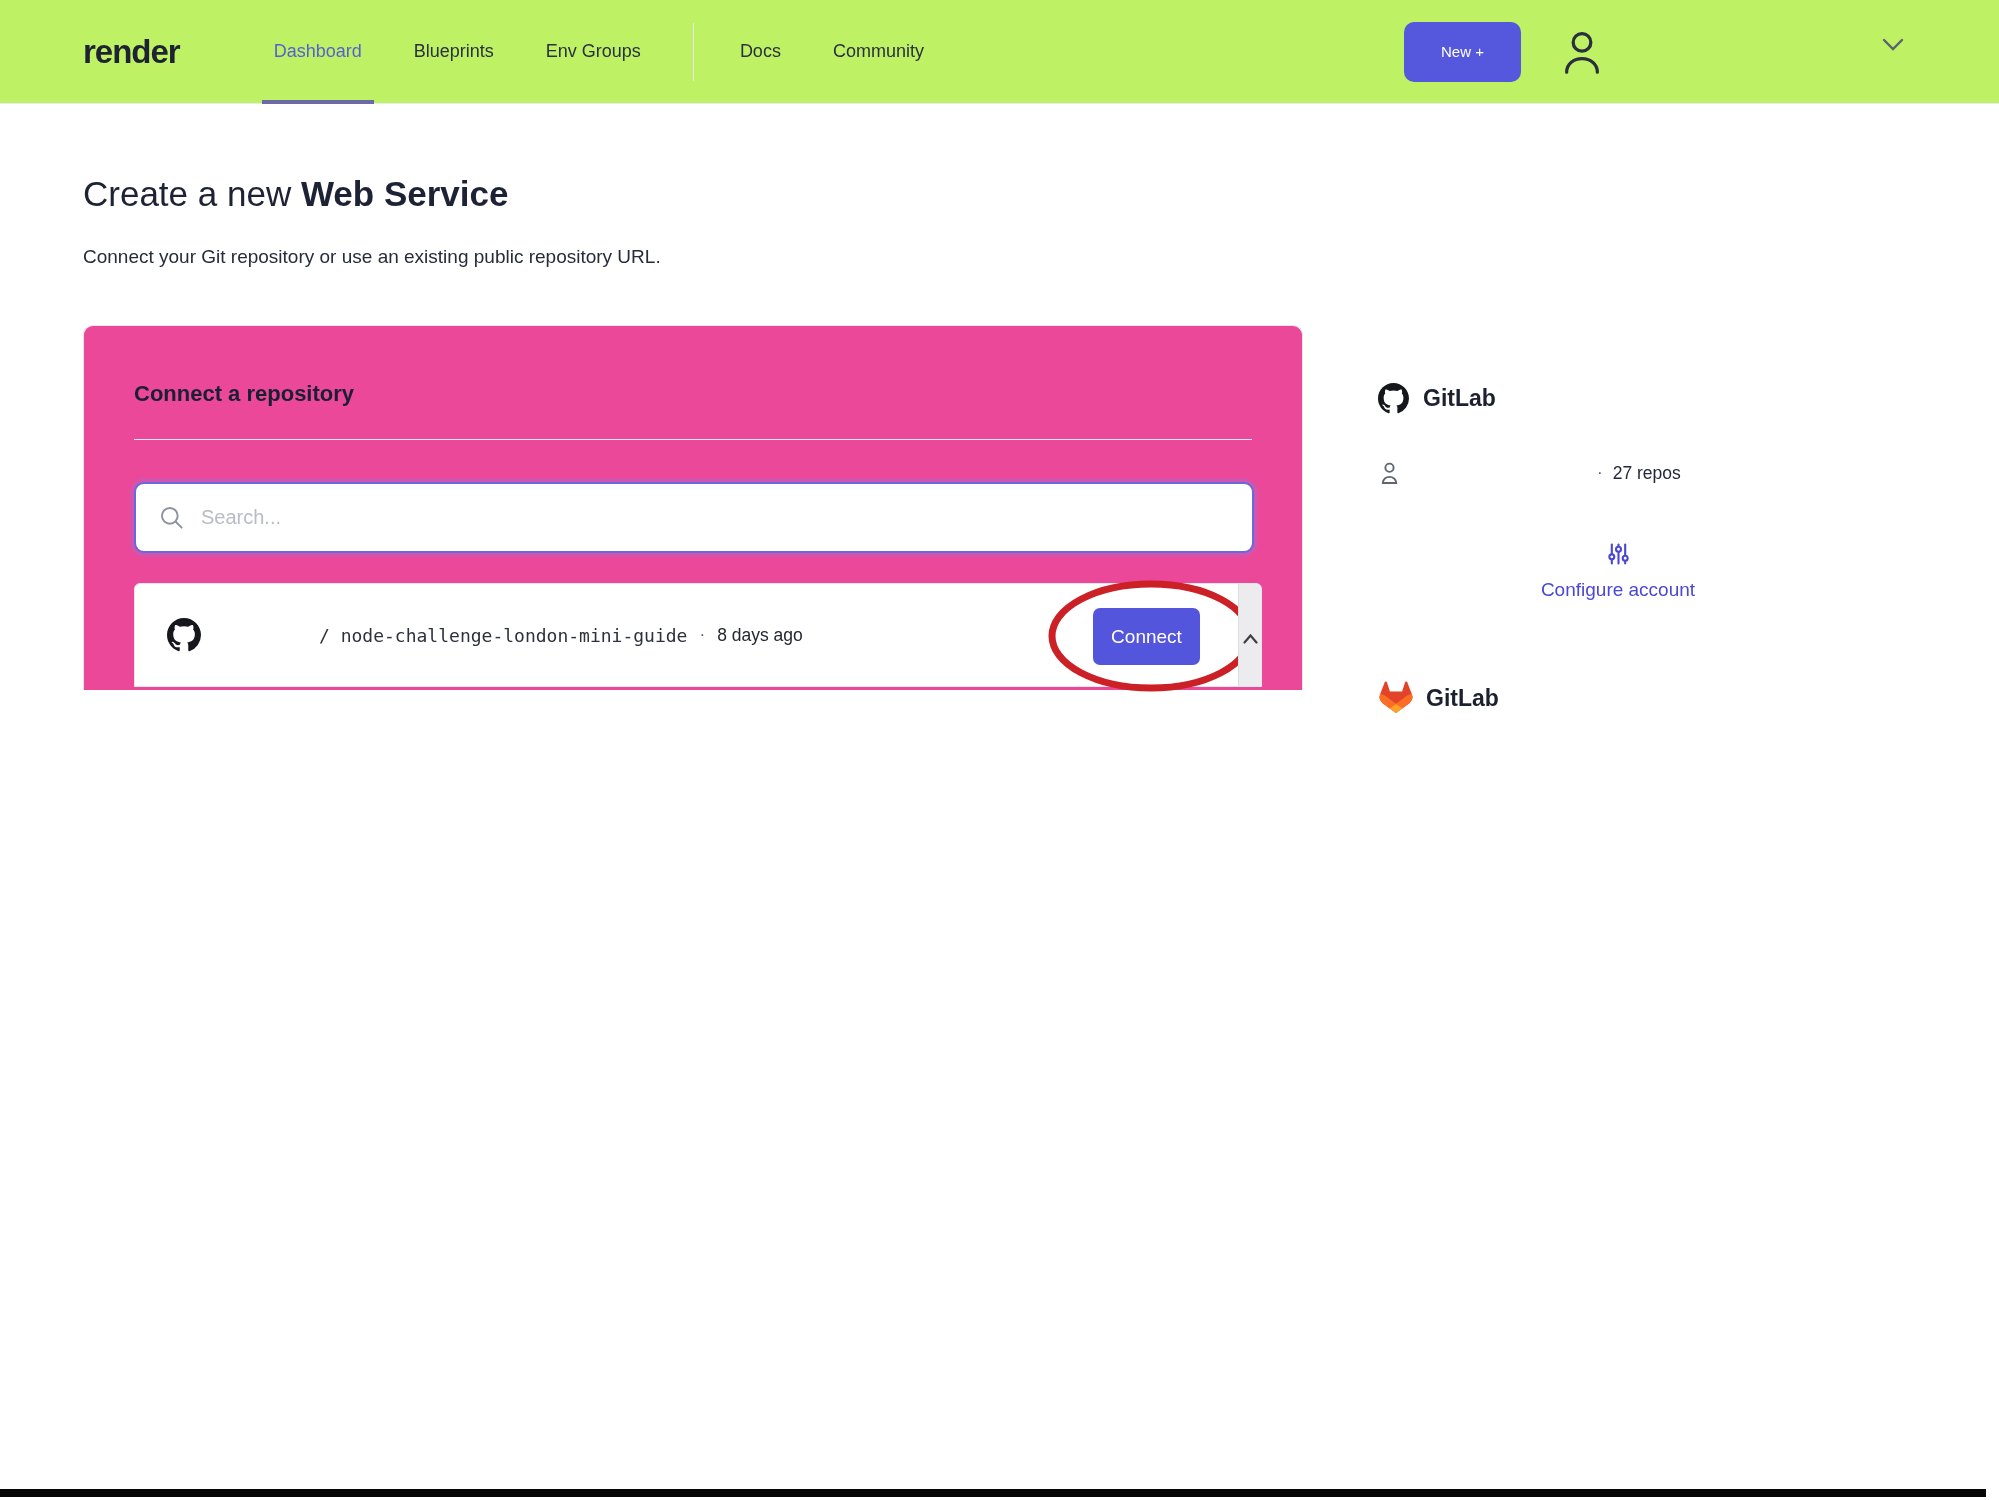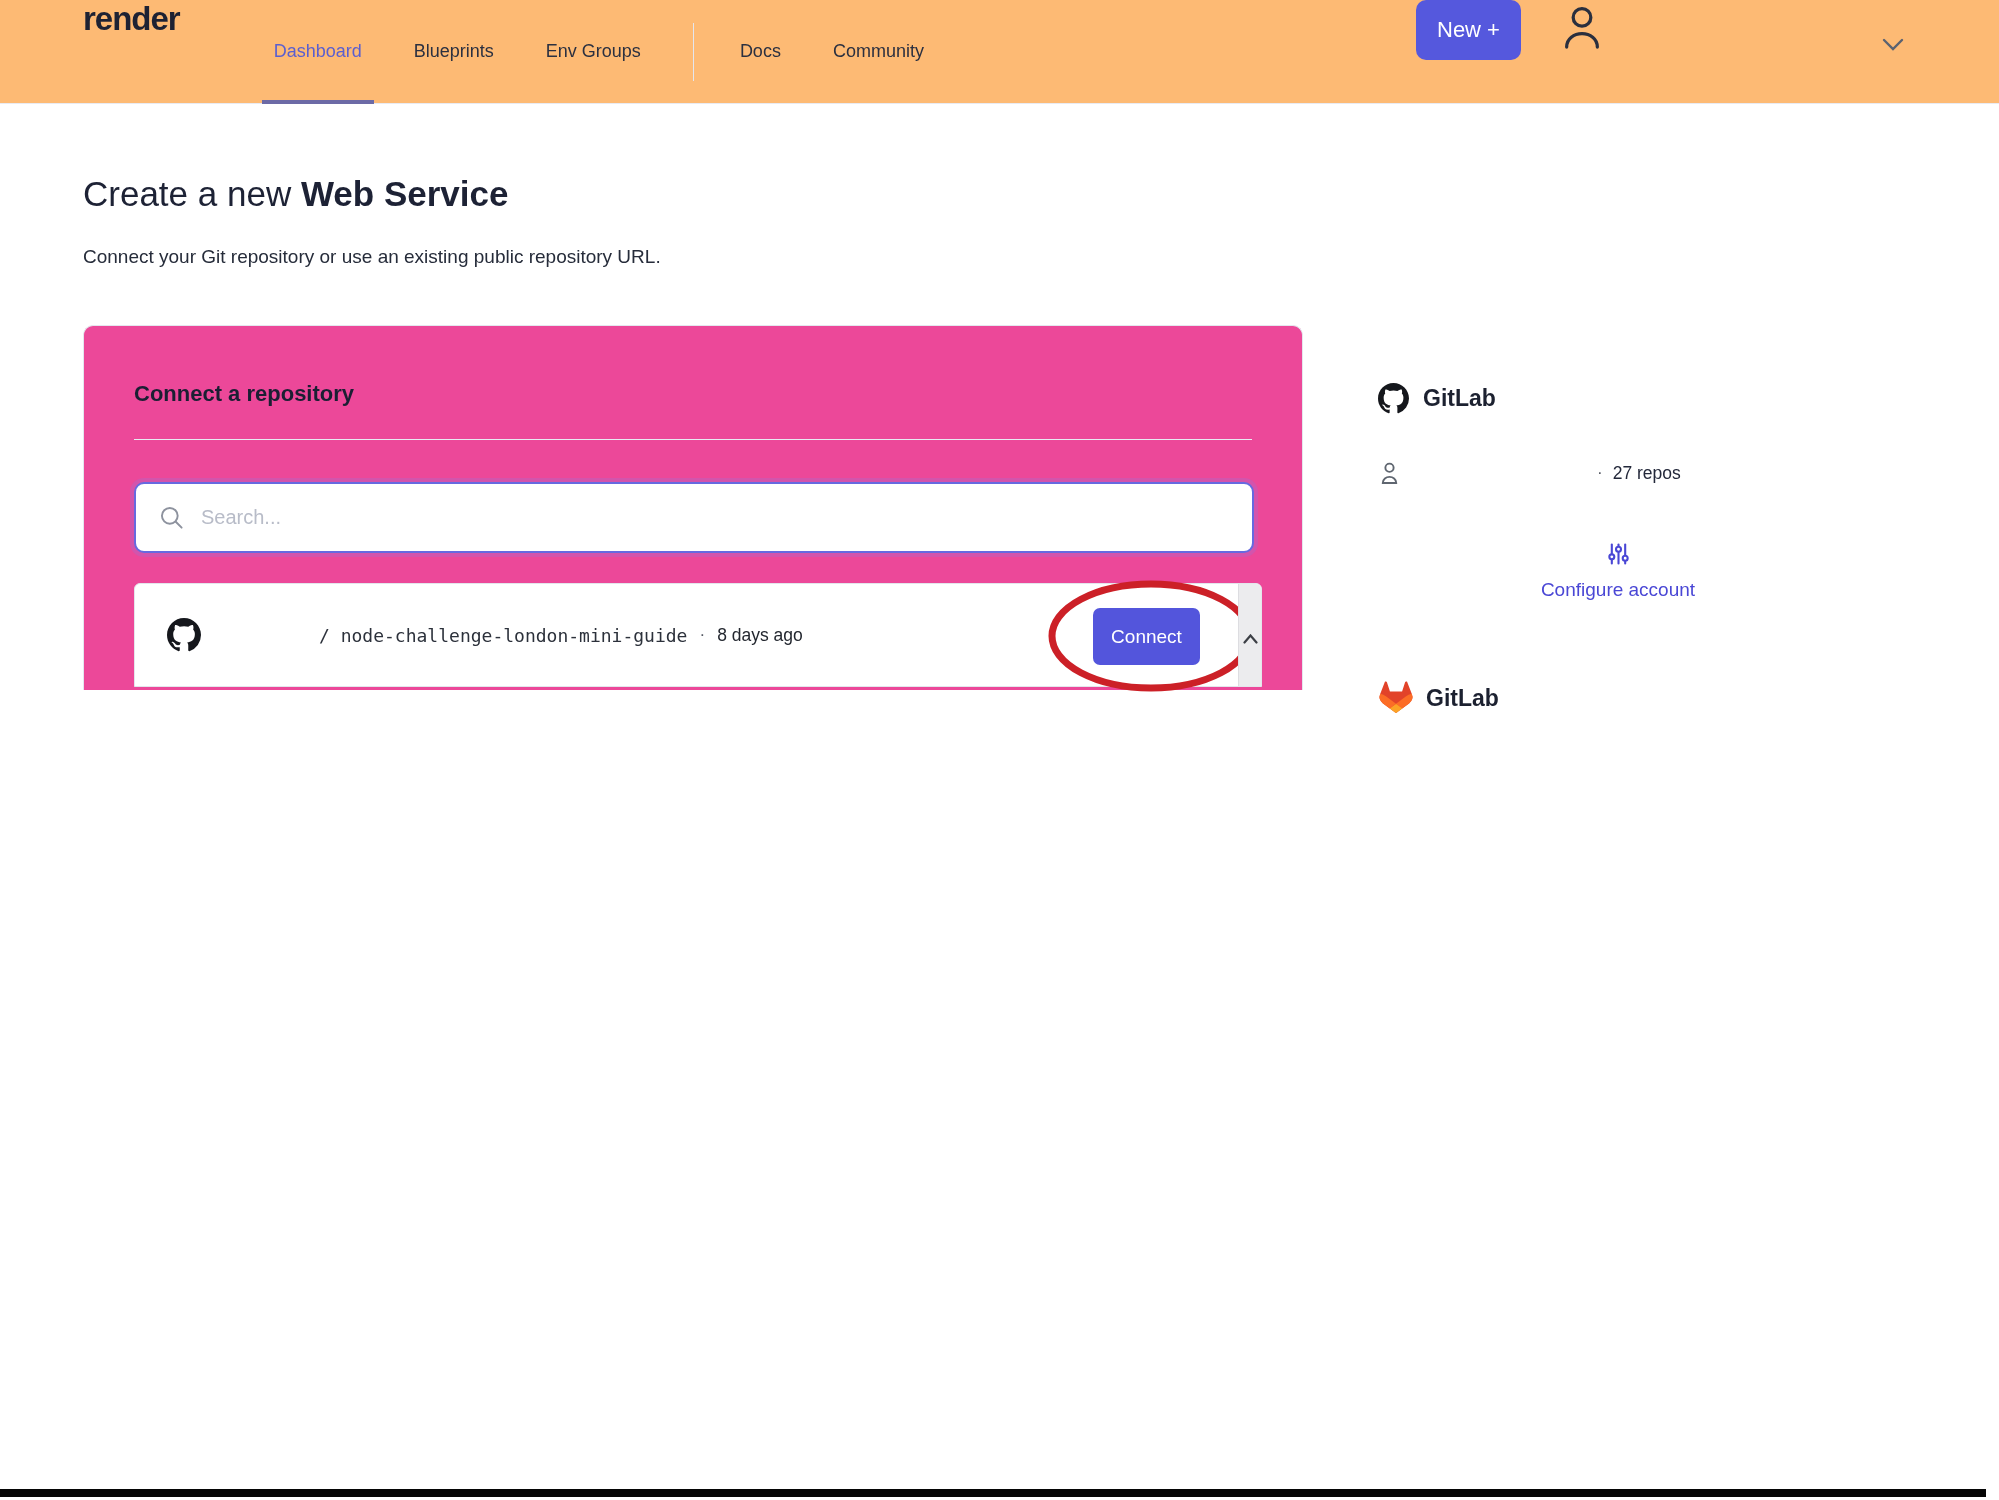--- a/index.html
+++ b/index.html
@@ -2,41 +2,41 @@
 <html><head>
 <meta charset="utf-8">
 <style>
   * { box-sizing: border-box; margin: 0; padding: 0; }
   html,body { width:1999px; height:1500px; background:#ffffff; }
   body { font-family:"Liberation Sans", sans-serif; color:#1d2235; position:relative; overflow:hidden; }
 
   
   .header {
     position:absolute; top:0; left:0; width:1999px; height:104px;
-    background:#fdba74; border-bottom:1px solid #e9ebf2;
-    display:flex; 
+    background:#bef264; border-bottom:1px solid #e9ebf2;
+    display:flex; align-items:center;
   }
   .logo {
     margin-left:83px; font-size:33px; font-weight:700; letter-spacing:-1px;
     color:#1e2233; cursor:pointer;
   }
   .nav { display:flex; align-items:center; height:100%; margin-left:94px; }
   .nav-item {
     position:relative; height:100%; display:flex; align-items:center;
     font-size:18px; color:#2b3040; margin-right:52px; cursor:pointer; white-space:nowrap;
   }
   .nav-item.active { color:#5a5fd0; }
   .nav-item.active::after {
     content:""; position:absolute; left:-12px; right:-12px; bottom:-1px;
     height:4px; background:#6c6aa6;
   }
   .nav-divider { width:1px; height:58px; background:#e4e6ee; margin:0 46px 0 0; }
   .new-btn {
-    margin-left:auto; width:105px; height:60px; border:none; border-radius:10px;
-    background:#5558dd; color:#fff; font-size:22px; font-family:inherit;
+    margin-left:auto; width:117px; height:60px; border:none; border-radius:10px;
+    background:#5558dd; color:#fff; font-size:15px; font-family:inherit;
     cursor:pointer; display:flex; align-items:center; justify-content:center; gap:10px;
   }
   .avatar { margin-left:38px; margin-right:394px; width:46px; height:54px; display:flex; align-items:center; cursor:pointer; }
   .header-chevron { position:absolute; right:95px; top:38px; cursor:pointer; }
 
   
   .page-title { position:absolute; left:83px; top:174px; font-size:35px; font-weight:400; color:#1d2235; }
   .page-title b { font-weight:700; }
   .page-subtitle { position:absolute; left:83px; top:246px; font-size:19px; color:#262c3a; }
 

